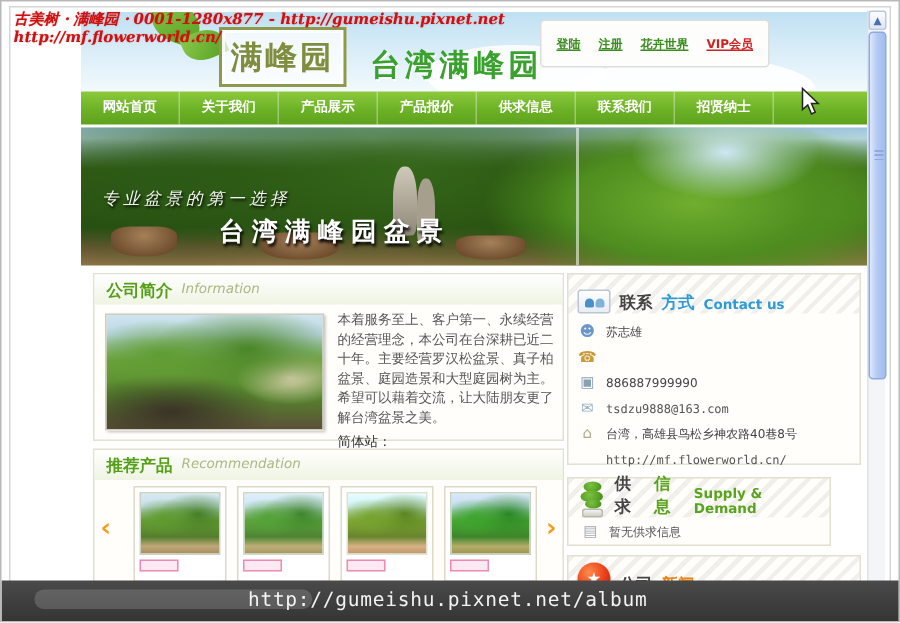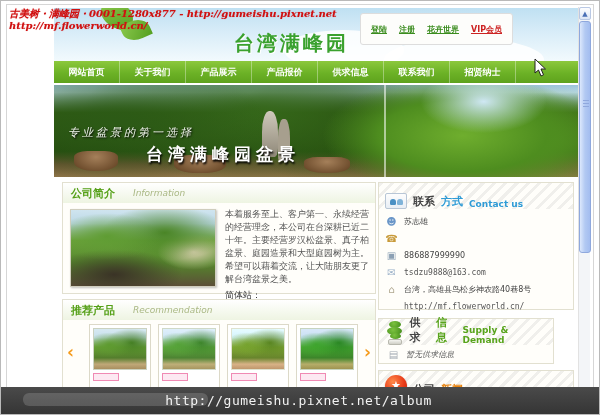--- a/index.html
+++ b/index.html
@@ -11,21 +11,21 @@
 
   
   .page { position:absolute; left:47px; top:1px; width:524px; height:400px; background:#fff; }
 
   
   .sky-header { position:absolute; left:0; top:2px; width:524px; height:53px; overflow:hidden;
     background:linear-gradient(180deg,#bfe0f2 0%,#d8ecf8 45%,#f2fafd 100%); }
   .cloud { position:absolute; background:#fff; border-radius:50%; opacity:.85; }
   .leaf { position:absolute; background:linear-gradient(135deg,#8cc94e,#55a021); border-radius:0 60% 0 60%; }
   .logo-stamp { position:absolute; left:92px; top:10px; padding:4px 6px; border:2px solid #8d9a4d; box-shadow:inset 0 0 0 2px rgba(255,255,255,.8); background:rgba(255,255,255,.72); color:#7f8d3e; font-size:21px; font-weight:bold; letter-spacing:2px; }
-  .site-title { position:absolute; left:180px; top:22px; color:#3aa12e; font-size:20px; font-weight:bold; letter-spacing:3px; text-shadow:1px 1px 0 #fff; }
+  .site-title { position:absolute; left:193px; top:22px; color:#3aa12e; font-size:20px; font-weight:bold; letter-spacing:3px; text-shadow:1px 1px 0 #fff; }
   .top-links { position:absolute; right:65px; top:5px; height:32px; background:#fdfdfb; border:1px solid #ddd; border-radius:3px; display:flex; align-items:center; gap:12px; padding:0 10px; font-size:8px; }
   .top-links a { color:#3a8c1e; text-decoration:underline; font-weight:bold; }
   .top-links a.vip { color:#cc2222; }
 
   
   .nav { position:absolute; left:0; top:55px; width:524px; height:22px; display:flex;
     background:linear-gradient(180deg,#8cc83c 0%,#6cb226 55%,#5ea21d 100%); }
   .nav-item { width:66px; height:22px; line-height:22px; text-align:center; color:#fff; font-size:9px; font-weight:bold; border-right:1px solid rgba(255,255,255,.35); cursor:pointer; }
 
   
@@ -40,21 +40,21 @@
       linear-gradient(180deg,#9cc3da 0%,#b9d8e8 8%,#2f5a12 30%,#234a0e 72%,#6a5433 86%,#8d7448 100%);
   }
   .banner .seam { position:absolute; left:63%; top:0; width:2px; height:100%; background:rgba(255,255,255,.55); }
   .banner .pot { position:absolute; background:radial-gradient(ellipse at 50% 30%, #a5805a 0%, #6b4a2a 80%); border-radius:30% 30% 45% 45%; }
   .banner .statue { position:absolute; left:208px; top:26px; width:16px; height:46px; background:linear-gradient(180deg,#cfc9bb,#8f8878); border-radius:45% 45% 20% 20%; box-shadow:14px 6px 0 -2px #a79f8e; }
   .banner-slogan { position:absolute; left:14px; top:40px; color:#f2f6ee; font-size:11px; letter-spacing:3px; text-shadow:1px 1px 2px #000;font-style:italic; }
   .banner-title { position:absolute; left:92px; top:58px; color:#fff; font-size:17px; font-weight:bold; letter-spacing:5px; text-shadow:1px 2px 2px #000; }
 
   
   .panel { position:absolute; background:#fffefa; border:1px solid #e2e0d0; }
-  .panel-head { height:20px; display:flex; align-items:center; gap:18px; padding:0 8px;
+  .panel-head { height:20px; display:flex; align-items:center; gap:6px; padding:0 8px;
     background:linear-gradient(180deg,#ffffff, #eef4e2),
       repeating-linear-gradient(135deg, rgba(160,170,140,.12) 0 2px, rgba(0,0,0,0) 2px 6px); }
   .t-cn { font-size:11px; font-weight:bold; color:#55a018; }
   .t-en { font-size:9px; font-style:italic; color:#aab884; }
 
   
   .about { left:8px; top:176px; width:314px; height:112px; }
   .about-body { position:relative; height:91px; }
   .about-photo { position:absolute; left:7px; top:6px; width:146px; height:78px; border:1px solid #cfcdbd; box-shadow:1px 1px 2px rgba(0,0,0,.25);
     background:
@@ -95,21 +95,21 @@
   .o-orange { color:#e8820c; }
   .c-rows { padding:4px 0 0 6px; }
   .c-row { display:flex; align-items:center; gap:6px; height:17px; }
   .c-ico { width:13px; text-align:center; font-size:10px; }
   .c-txt { font-size:8px; color:#444; white-space:nowrap; }
   .c-row a { font-family:"DejaVu Sans Mono","Liberation Mono",monospace; font-size:8px; color:#555; text-decoration:none; }
   .c-indent { padding-left:19px; }
 
   .supply { left:324px; top:312px; width:176px; height:46px; }
   .supply-row { display:flex; align-items:center; gap:6px; padding:4px 0 0 8px; }
-  .supply-row .c-txt { font-size:8px; color:#555;font-style:italic; }
+  .supply-row .c-txt { font-size:8px; color:#555; }
   .news { left:324px; top:364px; width:196px; height:40px; }
   .news-icon { width:22px; height:22px; border-radius:50%; background:radial-gradient(circle at 35% 30%, #ff8a4a 0%, #e83a18 55%, #b51f08 100%); color:#fff; font-size:11px; line-height:22px; text-align:center; box-shadow:0 1px 2px rgba(0,0,0,.3); }
   .bonsai-icon { width:20px; height:24px; position:relative; }
   .bonsai-icon i { position:absolute; background:radial-gradient(circle at 40% 35%, #7cc240, #3f8a16); border-radius:50%; }
   .bonsai-icon .b1 { left:4px; top:0; width:12px; height:7px; }
   .bonsai-icon .b2 { left:2px; top:6px; width:15px; height:8px; }
   .bonsai-icon .b3 { left:5px; top:12px; width:11px; height:6px; }
   .bonsai-icon .pot { left:3px; top:18px; width:14px; height:6px; background:linear-gradient(180deg,#f4f4f0,#cfcfc6); border-radius:2px; border:1px solid #b8b8ae; }
   .people-icon { width:22px; height:16px; background:linear-gradient(180deg,#fdfdfd,#e8eef5); border:1px solid #b8c6d6; border-radius:2px; position:relative; }
   .people-icon i { position:absolute; width:6px; height:6px; background:#4a90c4; border-radius:50% 50% 20% 20%; }
@@ -137,20 +137,21 @@
 
 <div class="shot">
   <div class="window">
     <div class="page">
 
       <div class="sky-header">
         <div class="cloud" style="left:230px;top:22px;width:120px;height:40px;"></div>
         <div class="cloud" style="left:330px;top:30px;width:160px;height:44px;"></div>
         <div class="leaf" style="left:46px;top:-6px;width:34px;height:26px;transform:rotate(18deg);"></div>
         <div class="leaf" style="left:68px;top:12px;width:28px;height:20px;transform:rotate(-24deg);"></div>
+        <div class="logo-stamp">满峰园</div>
         <div class="site-title">台湾满峰园</div>
         <div class="top-links">
           <a href="#">登陆</a>
           <a href="#">注册</a>
           <a href="#">花卉世界</a>
           <a href="#" class="vip">VIP会员</a>
         </div>
       </div>
 
       <div class="nav">

